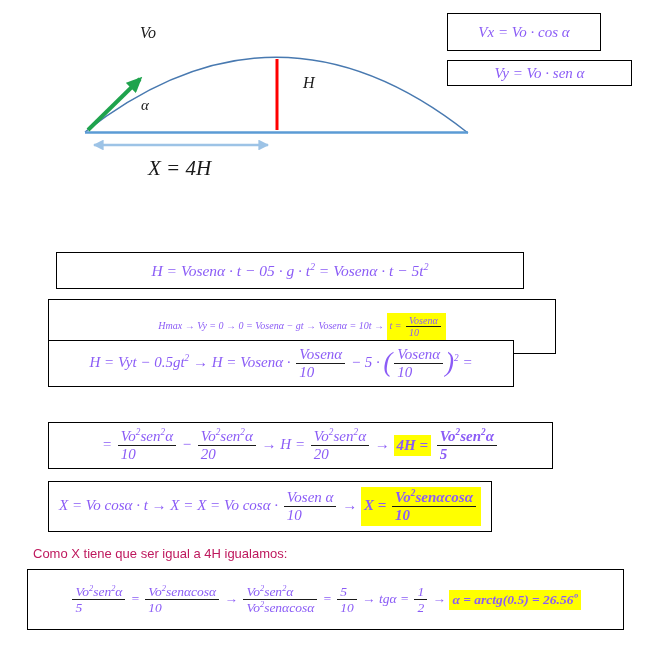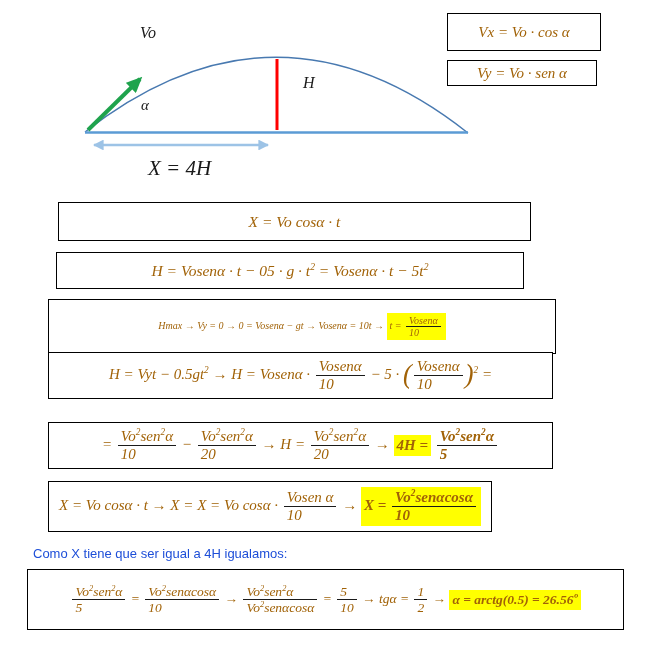--- a/index.html
+++ b/index.html
@@ -3,31 +3,31 @@
 <meta charset="utf-8">
 <style>
   * { margin:0; padding:0; box-sizing:border-box; }
   html,body { background:#fff; }
   .page { position:relative; width:654px; height:646px; background:#fff;
           font-family:"Liberation Serif","DejaVu Serif",serif; overflow:hidden;padding-left:47px; }
   .diagram-svg { position:absolute; left:0; top:0; }
   .mlabel { position:absolute; font-style:italic; color:#1a1a1a; white-space:nowrap; }
   .fbox { position:absolute; border:1.5px solid #000; background:#fff;
           display:flex; align-items:center; justify-content:center; }
-  .eq { font-style:italic; color:#a16207; white-space:nowrap; text-align:center; }
+  .eq { font-style:italic; color:#8b5cf6; white-space:nowrap; text-align:center; }
   .eq sup { font-size:62%; line-height:0; }
   .frac { display:inline-block; vertical-align:middle; text-align:left;
           margin:0 2px; line-height:1.12; }
   .frac > .num { display:block; border-bottom:1.3px solid #1a1a1a; padding:0 3px; }
   .frac > .den { display:block; padding:0 3px; }
   .hl { background:var(--hl,#FFFF00); display:inline-block; padding:2px 3px; vertical-align:middle; }
   .bold { font-weight:bold; }
   .big { font-size:1.75em; line-height:0; vertical-align:middle; }
   .note { position:absolute; left:33px; top:546px;
-          font:13px "Liberation Sans",sans-serif; color:#1d4ed8; }
+          font:13px "Liberation Sans",sans-serif; color:#be185d; }
 </style>
 </head>
 <body>
 
 <div class="page">
 
   <svg class="diagram-svg" width="654" height="200">
     <defs>
       <marker id="mGreen" markerWidth="4" markerHeight="3.6" refX="3.2" refY="1.8" orient="auto">
         <path d="M0,0 L4,1.8 L0,3.6 Z" fill="#1FA34D"></path>
@@ -47,34 +47,31 @@
   </svg>
 
   <span class="mlabel" style="left:140px;top:24px;font-size:16px">Vo</span>
   <span class="mlabel" style="left:141px;top:97px;font-size:15px">α</span>
   <span class="mlabel" style="left:303px;top:74px;font-size:16px">H</span>
   <span class="mlabel" style="left:148px;top:156px;font-size:21px">X = 4H</span>
 
   <div class="fbox" style="left:447px;top:13px;width:154px;height:38px;font-size:15px">
     <span class="eq"><span>Vx = Vo · cos α</span></span>
   </div>
-  <div class="fbox" style="left:447px;top:60px;width:150px;height:26px;font-size:15px">
+  <div class="fbox" style="left:447px;top:60px;width:185px;height:26px;font-size:15px">
     <span class="eq"><span>Vy = Vo · sen α</span></span>
   </div>
 
-  <div class="fbox" style="left:58px;top:202px;width:473px;height:39px;font-size:15.5px">
-    <span class="eq"><span>X = Vo cosα · t</span></span>
-  </div>
   <div class="fbox" style="left:56px;top:252px;width:468px;height:37px;font-size:15.5px">
     <span class="eq"><span>H = Vosenα · t − 05 · g · t</span><sup>2</sup><span> = Vosenα · t − 5t</span><sup>2</sup></span>
   </div>
   <div class="fbox" style="left:48px;top:299px;width:508px;height:55px;font-size:10px">
     <span class="eq"><span>Hmax → Vy = 0 → 0 = Vosenα − gt → Vosenα = 10t → </span><span class="hl"><span>t = </span><span class="frac"><span class="num"><span>Vosenα</span></span><span class="den"><span>10</span></span></span></span></span>
   </div>
-  <div class="fbox" style="left:48px;top:352px;width:505px;height:47px;font-size:15px">
+  <div class="fbox" style="left:48px;top:340px;width:466px;height:47px;font-size:15px">
     <span class="eq"><span>H = Vyt − 0.5gt</span><sup>2</sup><span> → H = Vosenα · </span><span class="frac"><span class="num"><span>Vosenα</span></span><span class="den"><span>10</span></span></span><span> − 5 · </span><span class="big">(</span><span class="frac"><span class="num"><span>Vosenα</span></span><span class="den"><span>10</span></span></span><span class="big">)</span><sup>2</sup><span> =</span></span>
   </div>
   <div class="fbox" style="left:48px;top:422px;width:505px;height:47px;font-size:15px">
     <span class="eq"><span>= </span><span class="frac"><span class="num"><span>Vo</span><sup>2</sup><span>sen</span><sup>2</sup><span>α</span></span><span class="den"><span>10</span></span></span><span> − </span><span class="frac"><span class="num"><span>Vo</span><sup>2</sup><span>sen</span><sup>2</sup><span>α</span></span><span class="den"><span>20</span></span></span><span> → H = </span><span class="frac"><span class="num"><span>Vo</span><sup>2</sup><span>sen</span><sup>2</sup><span>α</span></span><span class="den"><span>20</span></span></span><span> → </span><span class="hl"><span class="bold"><span>4H =</span></span></span><span class="bold"><span> </span><span class="frac"><span class="num"><span>Vo</span><sup>2</sup><span>sen</span><sup>2</sup><span>α</span></span><span class="den"><span>5</span></span></span></span></span>
   </div>
   <div class="fbox" style="left:48px;top:481px;width:444px;height:51px;font-size:15px">
     <span class="eq"><span>X = Vo cosα · t → X = X = Vo cosα · </span><span class="frac"><span class="num"><span>Vosen α</span></span><span class="den"><span>10</span></span></span><span> → </span><span class="hl"><span class="bold"><span>X = </span><span class="frac"><span class="num"><span>Vo</span><sup>2</sup><span>senαcosα</span></span><span class="den"><span>10</span></span></span></span></span></span>
   </div>
 
   <div class="note">Como X tiene que ser igual a 4H igualamos:</div>

